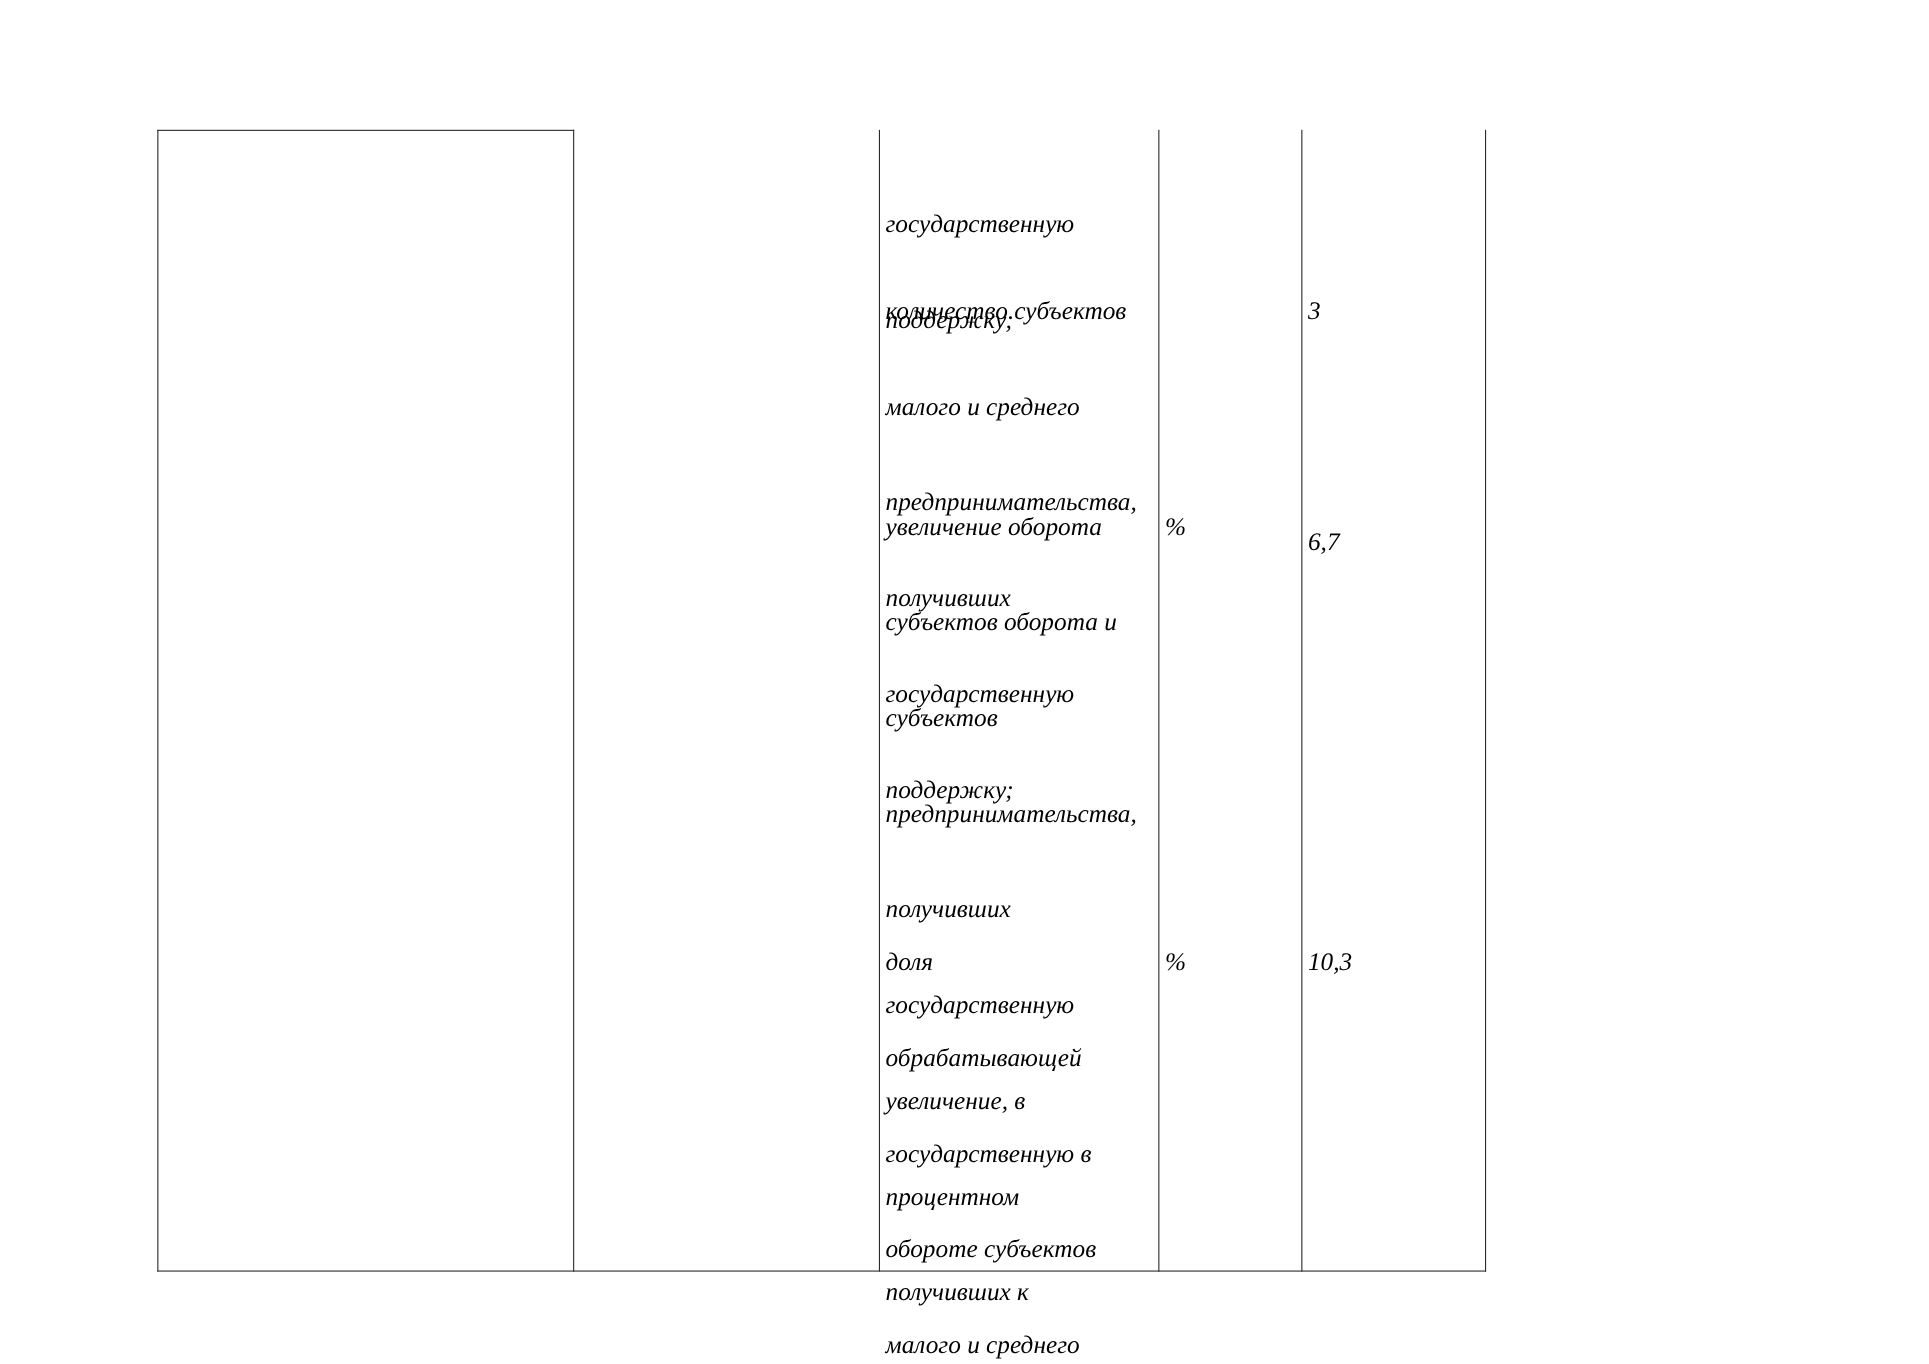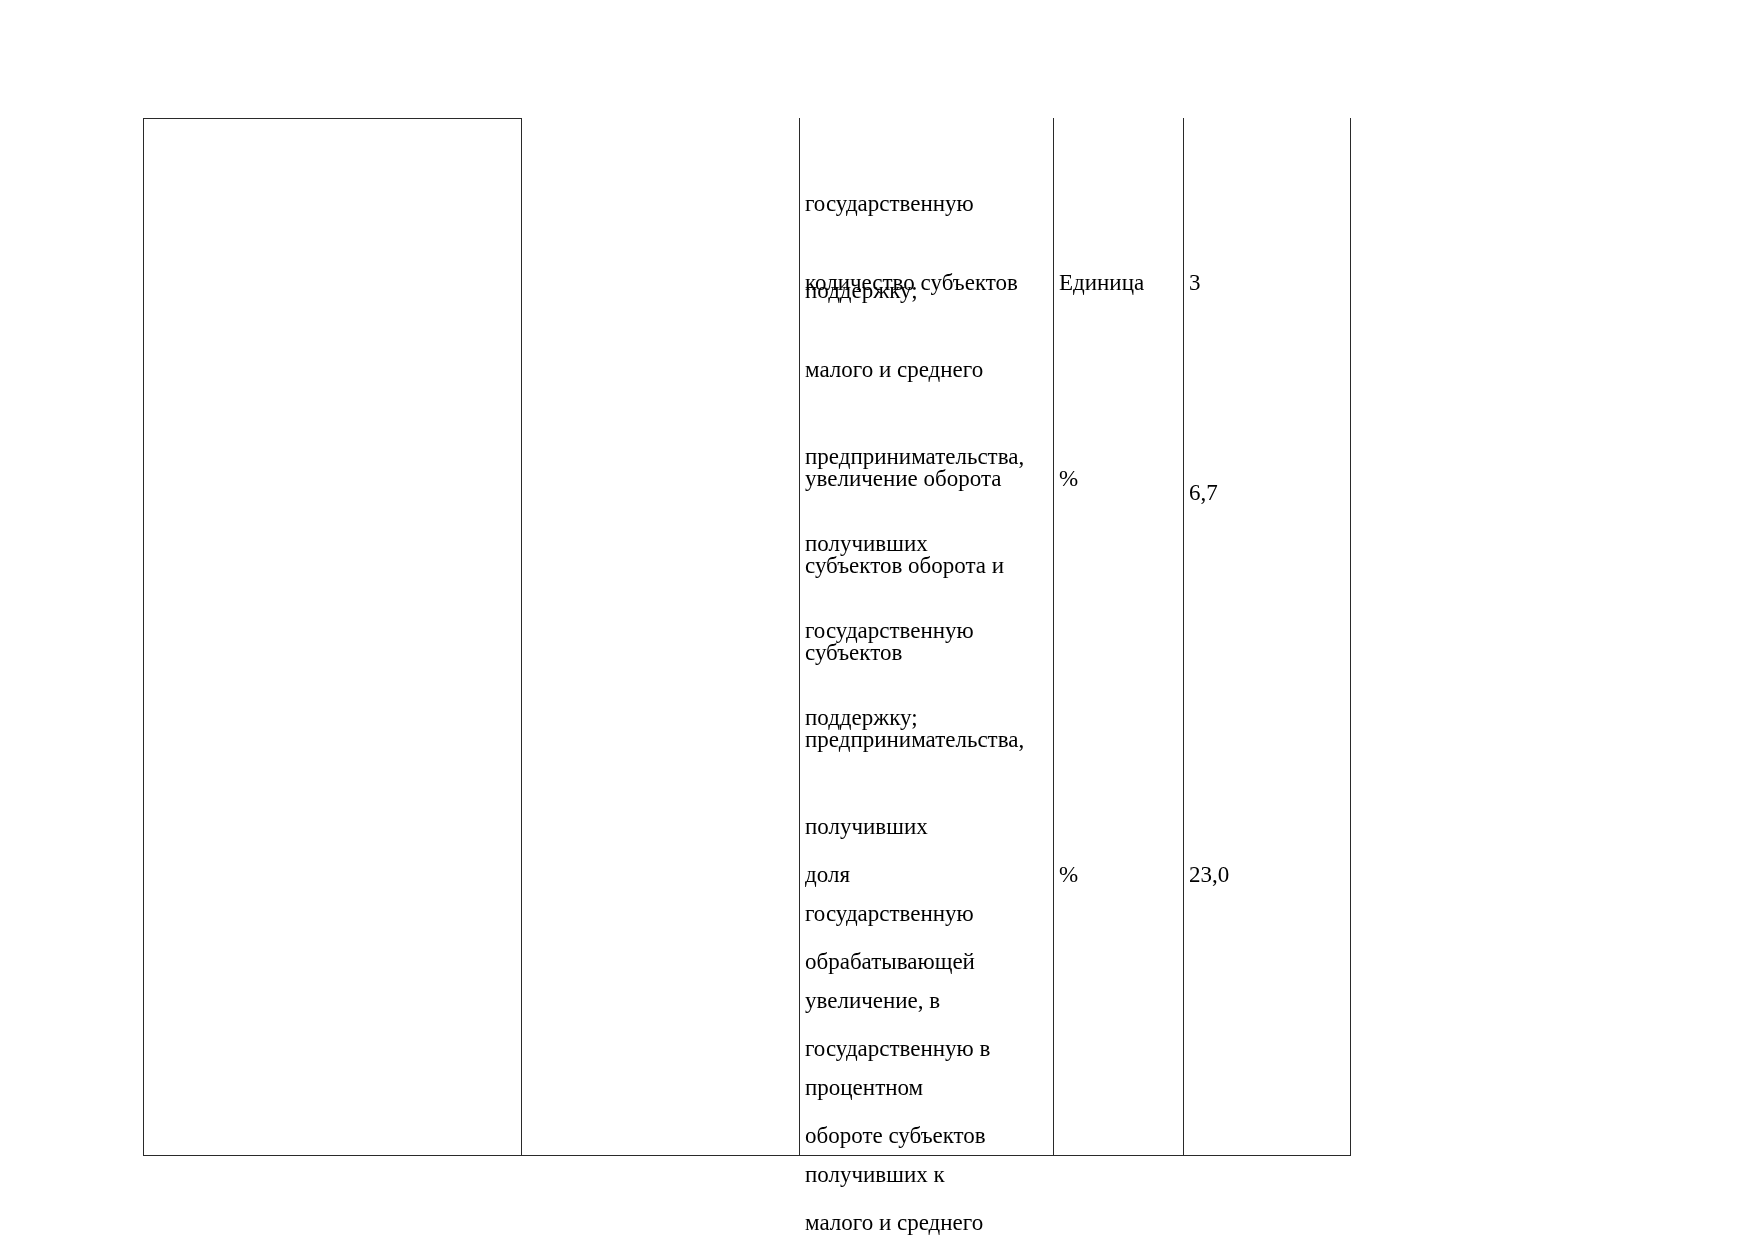--- a/index.html
+++ b/index.html
@@ -30,20 +30,21 @@
       position: absolute;
       height: 0;
       border-top: 1.6px solid #2a2a2a;
     }
     .cell-text {
       position: absolute;
       font-size: 23px;
       line-height: 29px;
       white-space: pre;
       margin: 0;
+      font-style: italic;
     }
     .cell-text .ln {
       display: block;
       white-space: nowrap;
     }
   </style>
 </head>
 <body>
 
 <div class="page">
@@ -70,23 +71,20 @@
     <span class="ln">поддержку;</span>
   </div>
 
   <div class="cell-text" style="left:805px; top:210px;">
     <span class="ln">количество субъектов</span>
     <span class="ln">малого и среднего</span>
     <span class="ln">предпринимательства,</span>
     <span class="ln">получивших</span>
     <span class="ln">государственную</span>
     <span class="ln">поддержку;</span>
-  </div>
-  <div class="cell-text" style="left:1059px; top:210px;">
-    <span class="ln">Единица</span>
   </div>
   <div class="cell-text" style="left:1189px; top:210px;">
     <span class="ln">3</span>
   </div>
 
   <div class="cell-text" style="left:805px; top:406px;">
     <span class="ln">увеличение оборота</span>
     <span class="ln">субъектов оборота и</span>
     <span class="ln">субъектов</span>
     <span class="ln">предпринимательства,</span>
@@ -118,16 +116,16 @@
     
     
     
     
     
   </div>
   <div class="cell-text" style="left:1059px; top:802px;">
     <span class="ln">%</span>
   </div>
   <div class="cell-text" style="left:1189px; top:802px;">
-    <span class="ln">23,0</span>
+    <span class="ln">10,3</span>
   </div>
 
 </div>
 
 </body></html>

